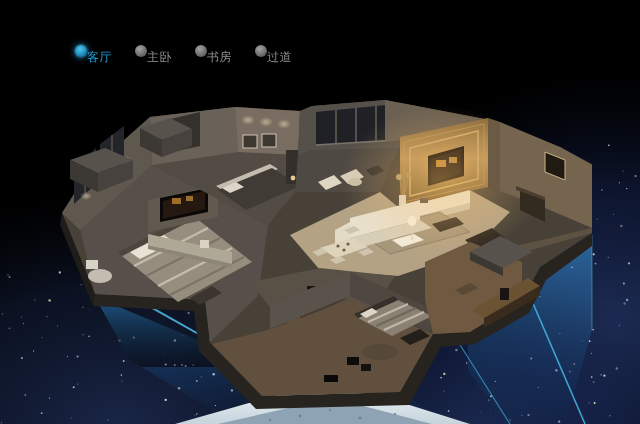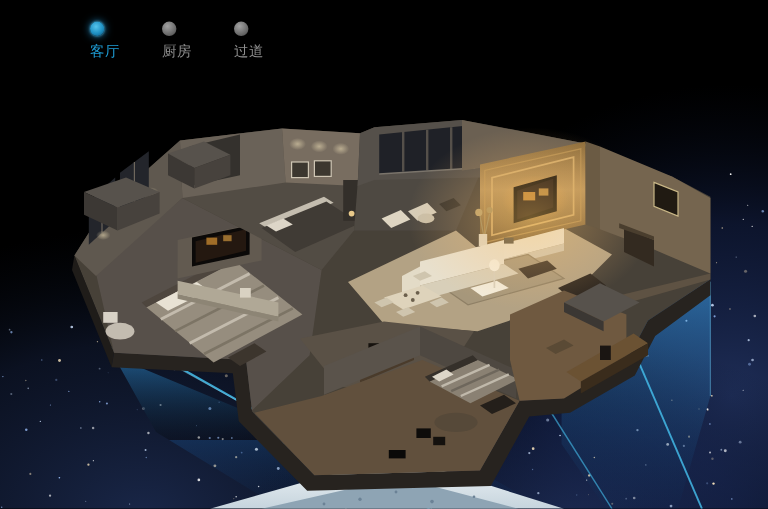--- a/index.html
+++ b/index.html
@@ -11,22 +11,22 @@
   .stage{position:absolute;inset:0;background:#000;}
   .scene{position:absolute;inset:0;}
   svg{display:block;}
 
   
   .nav{
     position:absolute;top:18px;left:75px;width:480px;height:46px;
     display:flex;z-index:10;
   }
   .nav-item{
-    width:60px;display:flex;flex-direction:column;align-items:flex-start;
-    cursor:pointer;user-select:none;font-family:Liberation Mono, monospace;
+    width:60px;display:flex;flex-direction:row;align-items:flex-end;
+    cursor:pointer;user-select:none;
   }
   .nav-item .dot{
     width:12px;height:12px;border-radius:50%;
     background:radial-gradient(circle at 38% 32%, #a2a2a2, #707070 55%, #454545 100%);
     margin-bottom:7px;
   }
   .nav-item .label{
     font-size:12px;line-height:14px;color:#8f8f8f;letter-spacing:.5px;white-space:nowrap;
   }
   .nav-item.active .dot{
@@ -477,20 +477,24 @@
   </svg>
   </div>
 
   <div class="nav">
     <div class="nav-item active">
       <span class="dot"></span>
       <span class="label">客厅</span>
     </div>
     <div class="nav-item">
       <span class="dot"></span>
-      <span class="label">厨房</span>
+      <span class="label">主卧</span>
+    </div>
+    <div class="nav-item">
+      <span class="dot"></span>
+      <span class="label">书房</span>
     </div>
     <div class="nav-item">
       <span class="dot"></span>
       <span class="label">过道</span>
     </div>
   </div>
 </div>
 
 </body></html>

